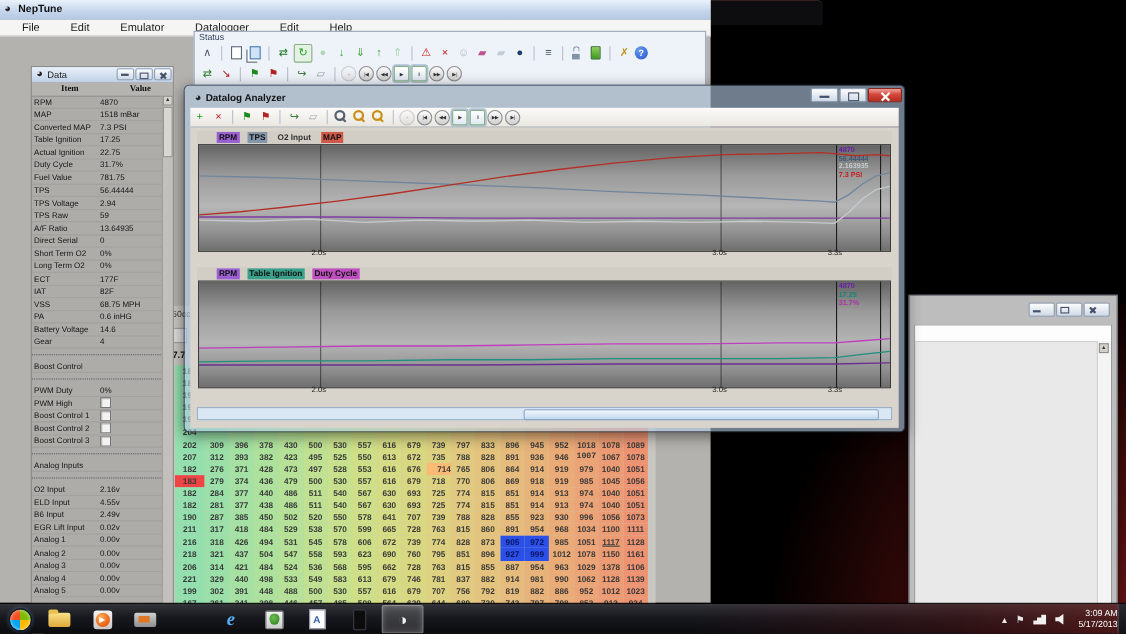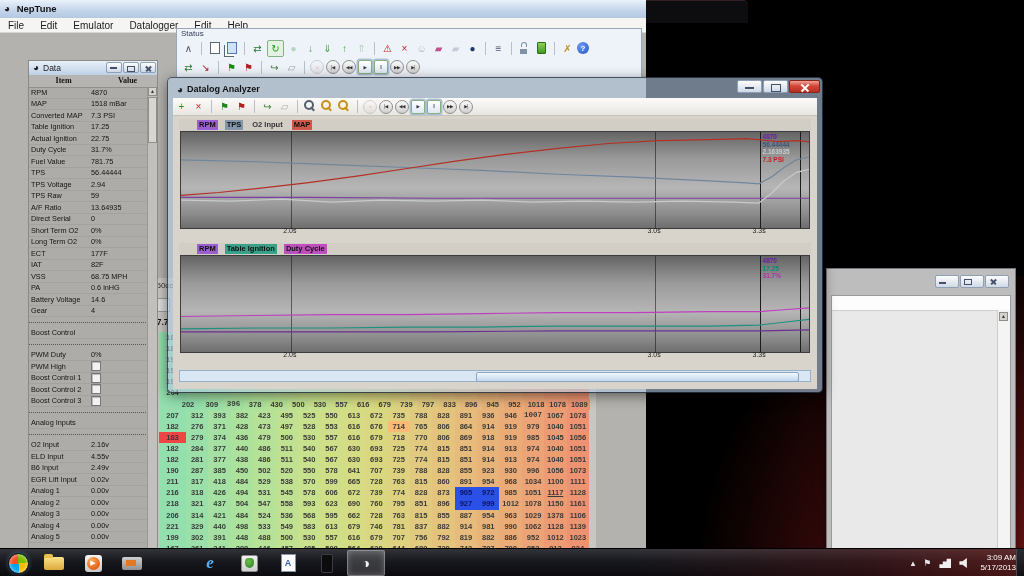--- a/index.html
+++ b/index.html
@@ -15,21 +15,21 @@
   .bg-frag2{background:#0d0d10;}
   .bg-frag .dot{position:absolute;left:16px;top:4px;width:15px;height:11px;background:#5e1612;border-radius:2px;}
   
   #neptune-win{left:0;top:0;width:646px;height:548px;background:#b4b2ae;}
   #np-titlebar{left:0;top:0;width:646px;height:18px;
     background:linear-gradient(#eaf2fb,#c3d4ea 60%,#b4c8e2);border-bottom:1px solid #8fa4bd;
     font-size:9.5px;font-weight:bold;color:#111;line-height:18px;}
   .app-ico{display:inline-block;width:14px;text-align:center;font-size:10px;color:#222;}
   #np-menubar{left:0;top:18px;width:646px;height:14px;background:#f5f5f3;border-bottom:1px solid #d7d5d0;
     display:flex;align-items:center;}
-  #np-menubar span{font-size:10px;color:#1a1a1a;padding:0 8px;}
+  #np-menubar span{font-size:10px;color:#1a1a1a;padding:0 8px;margin-left:12px;}
   
   #status-panel{left:176px;top:28px;width:466px;height:50px;background:#eef2f9;
     border:1px solid #9aa7b8;box-sizing:border-box;}
   #status-caption{font-size:8px;color:#33415a;position:absolute;left:4px;top:0px;}
   .tool-row{position:absolute;left:3px;height:18px;display:flex;align-items:center;}
   #st-row1{top:10px;} #st-row2{top:29px;}
   .ticon{width:15px;height:15px;margin:0 1px;display:flex;align-items:center;justify-content:center;
     font-size:10px;line-height:15px;position:relative;}
   .tsep{width:1px;height:13px;background:#b9bfc9;margin:0 4px;}
   .ticon.boxed{border:1px solid #84b084;background:#e4f2e4;border-radius:2px;}
@@ -367,23 +367,23 @@
           <span class="fg-cell fg-cn" style="background: rgb(225, 202, 127);"></span>
           <span class="fg-cell fg-cn" style="background: rgb(228, 195, 125);"></span>
           <span class="fg-cell fg-cn" style="background: rgb(230, 187, 123);"></span>
           <span class="fg-cell fg-cn" style="background: rgb(232, 179, 121);"></span>
           <span class="fg-cell fg-cn" style="background: rgb(234, 171, 119);"></span>
           <span class="fg-cell fg-cn" style="background: rgb(236, 163, 117);"></span>
           <span class="fg-cell fg-cn" style="background: rgb(237, 155, 115);"></span>
           <span class="fg-cell fg-cn" style="background: rgb(238, 147, 113);"></span>
         </div>
         <div class="fg-row">
-          <span class="fg-cell fg-c0" style="background: rgb(147, 223, 174); padding-left: 16px;">202</span>
+          <span class="fg-cell fg-c0" style="background: rgb(147, 223, 174);">202</span>
           <span class="fg-cell fg-cn" style="background: rgb(155, 224, 168);">309</span>
-          <span class="fg-cell fg-cn" style="background: rgb(164, 225, 162); font-family: Liberation Mono, monospace;">396</span>
+          <span class="fg-cell fg-cn" style="background: rgb(164, 225, 162);">396</span>
           <span class="fg-cell fg-cn" style="background: rgb(173, 226, 156);">378</span>
           <span class="fg-cell fg-cn" style="background: rgb(182, 226, 151);">430</span>
           <span class="fg-cell fg-cn" style="background: rgb(191, 225, 145);">500</span>
           <span class="fg-cell fg-cn" style="background: rgb(200, 225, 140);">530</span>
           <span class="fg-cell fg-cn" style="background: rgb(207, 223, 135);">557</span>
           <span class="fg-cell fg-cn" style="background: rgb(213, 220, 131);">616</span>
           <span class="fg-cell fg-cn" style="background: rgb(218, 215, 129);">679</span>
           <span class="fg-cell fg-cn" style="background: rgb(222, 209, 128);">739</span>
           <span class="fg-cell fg-cn" style="background: rgb(225, 202, 127);">797</span>
           <span class="fg-cell fg-cn" style="background: rgb(228, 195, 125);">833</span>
@@ -419,21 +419,21 @@
           <span class="fg-cell fg-c0" style="background: rgb(147, 223, 174);">182</span>
           <span class="fg-cell fg-cn" style="background: rgb(155, 224, 168);">276</span>
           <span class="fg-cell fg-cn" style="background: rgb(164, 225, 162);">371</span>
           <span class="fg-cell fg-cn" style="background: rgb(173, 226, 156);">428</span>
           <span class="fg-cell fg-cn" style="background: rgb(182, 226, 151);">473</span>
           <span class="fg-cell fg-cn" style="background: rgb(191, 225, 145);">497</span>
           <span class="fg-cell fg-cn" style="background: rgb(200, 225, 140);">528</span>
           <span class="fg-cell fg-cn" style="background: rgb(207, 223, 135);">553</span>
           <span class="fg-cell fg-cn" style="background: rgb(213, 220, 131);">616</span>
           <span class="fg-cell fg-cn" style="background: rgb(218, 215, 129);">676</span>
-          <span class="fg-cell fg-cn" style="background: #fdba74;">714</span>
+          <span class="fg-cell fg-cn" style="background: #fdba74; text-align: right;">714</span>
           <span class="fg-cell fg-cn" style="background: rgb(225, 202, 127);">765</span>
           <span class="fg-cell fg-cn" style="background: rgb(228, 195, 125);">806</span>
           <span class="fg-cell fg-cn" style="background: rgb(230, 187, 123);">864</span>
           <span class="fg-cell fg-cn" style="background: rgb(232, 179, 121);">914</span>
           <span class="fg-cell fg-cn" style="background: rgb(234, 171, 119);">919</span>
           <span class="fg-cell fg-cn" style="background: rgb(236, 163, 117);">979</span>
           <span class="fg-cell fg-cn" style="background: rgb(237, 155, 115);">1040</span>
           <span class="fg-cell fg-cn" style="background: rgb(238, 147, 113);">1051</span>
         </div>
         <div class="fg-row">

